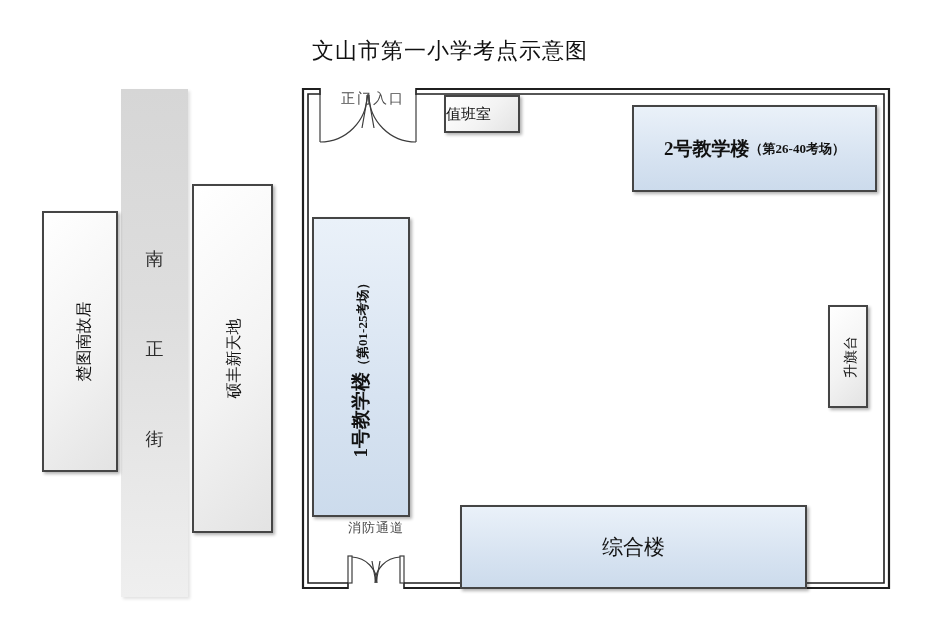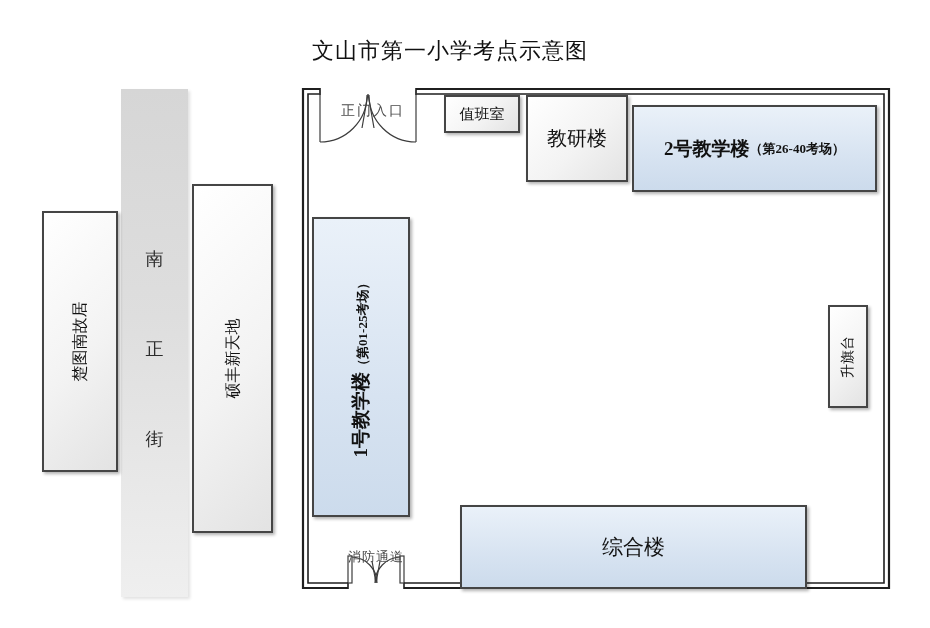--- a/index.html
+++ b/index.html
@@ -22,21 +22,21 @@
   .street-chars{
     position:absolute;left:0;top:158px;width:100%;
     display:flex;flex-direction:column;align-items:center;gap:66px;
     font-size:18px;color:#2b2b2b;
   }
   
   .graybox{
     background:linear-gradient(135deg,#ffffff 0%,#f3f3f3 55%,#e3e3e3 100%);
     border:2px solid #454545;
     box-shadow:2px 2px 3px rgba(0,0,0,0.30);
-    display:flex;align-items:center;justify-content:center;font-family:Liberation Serif, serif;
+    display:flex;align-items:center;font-family:Liberation Serif, serif;
   }
   .bluebox{
     background:linear-gradient(to bottom,#eaf1f9 0%,#d7e3f1 60%,#ccdbec 100%);
     border:2px solid #454545;
     box-shadow:2px 2px 3px rgba(0,0,0,0.30);
     display:flex;align-items:center;justify-content:center;margin-top:9px;
   }
   .vtext{transform:rotate(-90deg);white-space:nowrap;}
   
   .residence{left:42px;top:211px;width:76px;height:261px;font-size:16px;}
@@ -47,22 +47,22 @@
   .b2{left:632px;top:96px;width:245px;height:87px;}
   .b1{left:312px;top:208px;width:98px;height:300px;}
   .flag{left:828px;top:305px;width:40px;height:103px;font-size:14px;border-width:2px;}
   .complex{left:460px;top:496px;width:347px;height:84px;}
   .main-label{font-size:19px;font-weight:bold;}
   .sub-label{font-size:13px;font-weight:bold;}
   .complex .main-label{font-size:21px;font-weight:normal;}
   .research span,.duty span,.flag span,.residence span,.plaza span{font-weight:normal;}
   
   .gate-label{color:#4a4a4a;text-align:center;}
-  .main-gate-label{left:330px;top:90px;width:86px;height:18px;font-size:14px;letter-spacing:2px;margin-top:12px;}
-  .fire-gate-label{left:333px;top:548px;width:86px;height:16px;font-size:13px;letter-spacing:1px;}
+  .main-gate-label{left:330px;top:90px;width:86px;height:18px;font-size:14px;letter-spacing:2px;}
+  .fire-gate-label{left:333px;top:519px;width:86px;height:16px;font-size:13px;letter-spacing:1px;}
   svg.walls{left:0;top:0;pointer-events:none;}
 </style>
 </head>
 <body>
 
 <div id="stage">
 
   <div class="abs title">文山市第一小学考点示意图</div>
 
   <div class="abs street">
@@ -105,23 +105,20 @@
     </g>
   </svg>
 
   <div class="abs gate-label main-gate-label">正门入口</div>
   <div class="abs gate-label fire-gate-label">消防通道</div>
 
   <div class="abs graybox duty">
     <span>值班室</span>
   </div>
 
-  <div class="abs graybox research">
-    <span>教研楼</span>
-  </div>
 
   <div class="abs bluebox b2">
     <span class="main-label">2号教学楼</span>
       <span class="sub-label">（第26-40考场）</span>
   </div>
 
   <div class="abs bluebox b1">
     <span class="vtext"><span class="main-label">1号教学楼</span><span class="sub-label">（第01-25考场）</span></span>
   </div>
 

